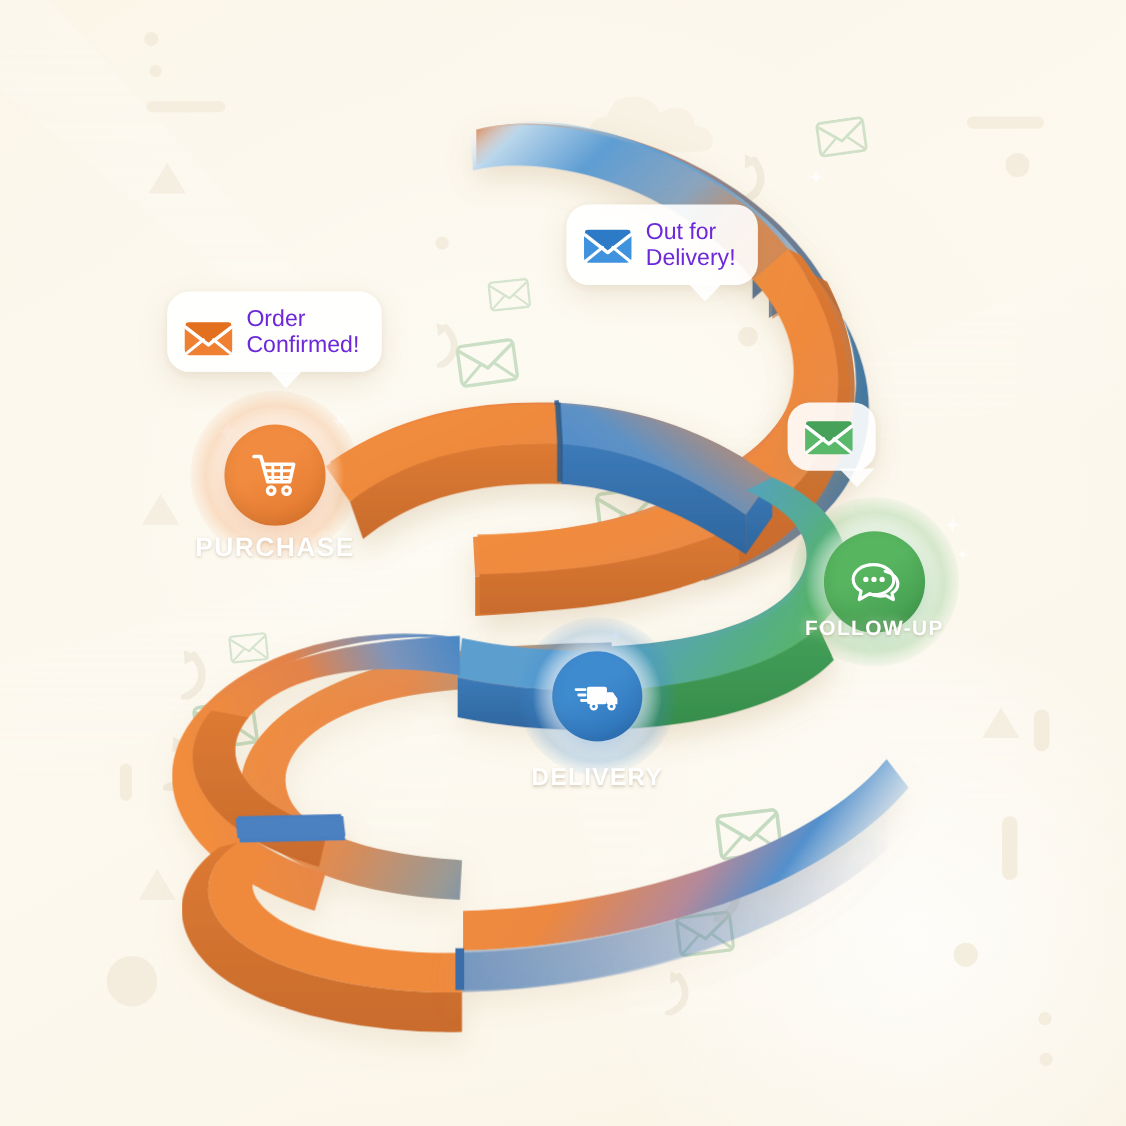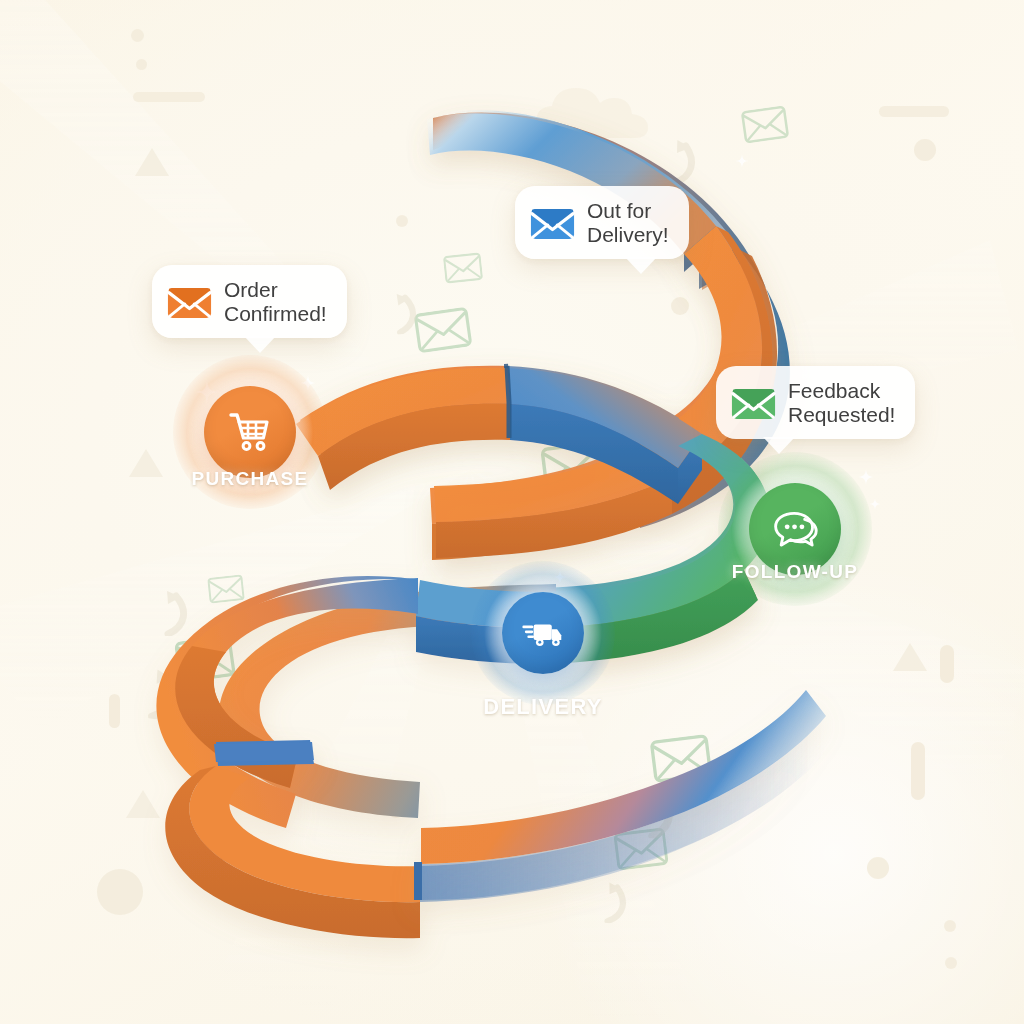--- a/index.html
+++ b/index.html
@@ -61,21 +61,21 @@
     padding:13px 20px 13px 15px;
     box-shadow:0 10px 26px rgba(170,140,95,.17), 0 2px 7px rgba(170,140,95,.10);
   }
   .bubble::after{
     content:"";position:absolute;bottom:-15px;left:var(--tail,46px);
     width:0;height:0;
     border-left:16px solid transparent;border-right:16px solid transparent;
     border-top:17px solid rgba(255,255,255,.90);
   }
   .bubble-text{
-    font-size:21px;line-height:1.12;color:#404040;font-weight:400;white-space:pre-line;
+    font-size:21px;line-height:1.12;color:#6d28d9;font-weight:400;white-space:pre-line;
   }
   .bubble-icon{flex:0 0 auto;display:block;}
 </style>
 </head>
 <body>
 
 <div id="stage">
 
   <div class="bg-base"></div>
 
@@ -626,21 +626,21 @@
         <svg width="48" height="48" viewBox="0 0 48 48">
     <path d="M5 7 h6 l2.2 7" fill="none" stroke="#fff" stroke-width="3.4" stroke-linecap="round" stroke-linejoin="round"></path>
     <path d="M13 14 h28 l-3.6 16 H17.4 Z" fill="none" stroke="#fff" stroke-width="3.2" stroke-linejoin="round"></path>
     <path d="M14.6 20 h26 M16.2 26 h23" stroke="#fff" stroke-width="2.6"></path>
     <path d="M22 14 v16 M30 14 v16" stroke="#fff" stroke-width="2.6"></path>
     <circle cx="20.5" cy="38" r="3.4" fill="none" stroke="#fff" stroke-width="3"></circle>
     <circle cx="34.5" cy="38" r="3.4" fill="none" stroke="#fff" stroke-width="3"></circle>
   </svg>
       </div>
     </div>
-    <div class="node-label" style="left:250px;top:468px;font-size:19px;">PURCHASE</div>
+    <div class="node-label" style="left:250px;top:484px;font-size:24px;">PURCHASE</div>
     <div class="node" style="left:502px;top:592px;width:82px;height:82px;">
       <div class="node-glow" style="width:144px;height:144px;top:41px;
                   background:radial-gradient(circle, rgba(255,255,255,.96) 32%, #3f8bd03d 58%, rgba(255,255,255,0) 74%);"></div>
       <div class="node-circle" style="width:82px;height:82px;
                   background:linear-gradient(150deg, #3f8bd0 0%, #3f8bd0 42%, #2a6fb5 100%);
                   box-shadow:0 6px 18px #2a6fb555, inset 0 -6px 14px rgba(0,0,0,.08);">
         <svg width="43" height="43" viewBox="0 0 52 44">
     <rect x="14" y="11" width="22" height="19" rx="2.5" fill="#fff"></rect>
     <path d="M36 17 h6.5 l5 7 v6 h-11.5 Z" fill="#fff"></path>
     <circle cx="21.5" cy="32.5" r="4.6" fill="#fff"></circle>
@@ -666,21 +666,21 @@
     <circle cx="33.5" cy="20.6" r="2.6" fill="#fff"></circle>
     <path d="M36.5 12.5 C44.5 14.6 49 19.6 49 25 C49 28.6 46.8 31.9 43.2 34
              L44.6 40.4 L37.4 36.4 C35.6 36.8 33.7 37 31.7 37 C27.8 37 24.2 36.1 21.4 34.6" fill="none" stroke="#fff" stroke-width="3.1" stroke-linejoin="round" stroke-linecap="round"></path>
   </svg>
       </div>
     </div>
     <div class="node-label" style="left:795px;top:561px;font-size:19px;">FOLLOW-UP</div>
     </div>
 
   <div id="bubble-layer">
-    <div class="bubble" style="left:152px;top:265px;--tail:92px;">
+    <div class="bubble" style="left:152px;top:265px;align-items:flex-end;--tail:92px;">
       <svg class="bubble-icon" width="45" height="36" viewBox="0 0 48 38">
     <rect x="1" y="5" width="46" height="31" rx="5" fill="#ef7f31"></rect>
     <path d="M2 9 L24 26 L46 9 L46 6 Q46 4 43 4 L5 4 Q2 4 2 6 Z" fill="#e2701f"></path>
     <path d="M2 9 L24 26 L46 9" fill="none" stroke="#ffffff" stroke-width="3.4" stroke-linejoin="round" stroke-linecap="round"></path>
     <path d="M3 34 L19 21 M45 34 L29 21" stroke="#ffffff" stroke-width="3" stroke-linecap="round"></path>
   </svg>
       <div class="bubble-text">Order
 Confirmed!</div>
     </div>
     <div class="bubble" style="left:515px;top:186px;--tail:110px;">
@@ -693,18 +693,16 @@
       <div class="bubble-text">Out for
 Delivery!</div>
     </div>
     <div class="bubble" style="left:716px;top:366px;--tail:47px;">
       <svg class="bubble-icon" width="45" height="36" viewBox="0 0 48 38">
     <rect x="1" y="5" width="46" height="31" rx="5" fill="#59b86a"></rect>
     <path d="M2 9 L24 26 L46 9 L46 6 Q46 4 43 4 L5 4 Q2 4 2 6 Z" fill="#45a258"></path>
     <path d="M2 9 L24 26 L46 9" fill="none" stroke="#ffffff" stroke-width="3.4" stroke-linejoin="round" stroke-linecap="round"></path>
     <path d="M3 34 L19 21 M45 34 L29 21" stroke="#ffffff" stroke-width="3" stroke-linecap="round"></path>
   </svg>
-      <div class="bubble-text">Feedback
-Requested!</div>
     </div>
     </div>
 
 </div>
 
 </body></html>

